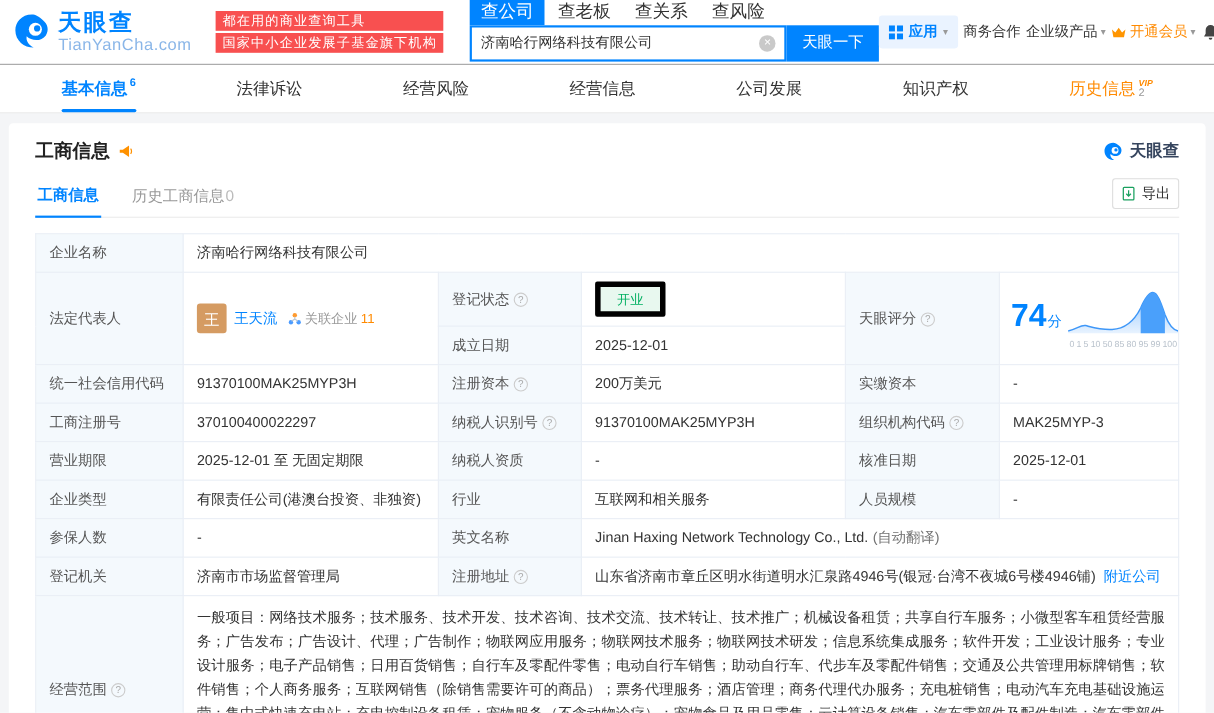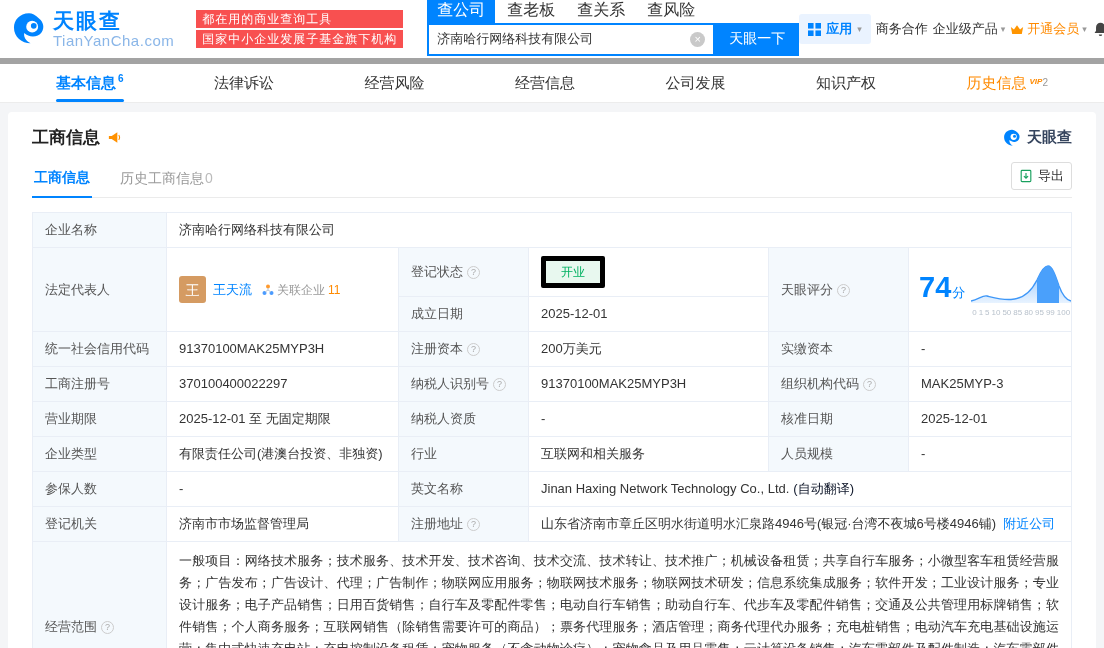--- a/index.html
+++ b/index.html
@@ -24,28 +24,28 @@
 .clear-btn{width:15px;height:15px;border-radius:50%;background:#c9c9c9;color:#fff;font-size:11px;line-height:15px;text-align:center;cursor:pointer;flex:0 0 auto}
 .search-btn{width:84px;background:#0084ff;color:#fff;border:none;font-size:14px;cursor:pointer;font-family:inherit}
 .topnav{display:flex;align-items:center;gap:5px;margin-left:auto;font-size:13px;flex:0 0 auto;padding-right:2px}
 .apps-pill{display:flex;align-items:center;gap:5px;background:#eaf3ff;color:#0084ff;padding:6px 9px;border-radius:3px;cursor:pointer;font-weight:bold}
 .caret{font-size:9px;color:#999}
 .nav-item{color:#333;cursor:pointer;display:flex;align-items:center;gap:3px}
 .vip-link{color:#ff8a00}
 .bell{position:relative;cursor:pointer;display:flex}
 .bell .dot{position:absolute;top:-3px;right:-2px;width:7px;height:7px;background:#f5483b;border-radius:50%}
 
-.tabbar{height:44px;background:#fff;border-top:6px solid #a3a3a3;box-shadow:0 1px 0 #ececec;display:flex;justify-content:space-between;padding:0 48px}
+.tabbar{height:44px;background:#fff;border-top:1px solid #a3a3a3;box-shadow:0 1px 0 #ececec;display:flex;justify-content:space-between;padding:0 48px}
 .tab{display:flex;align-items:center;padding:0 8px;font-size:15px;color:#333;cursor:pointer;position:relative}
 .tab .sup{font-size:10px;color:#999;margin-left:2px;transform:translateY(-5px)}
 .tab.active{color:#0084ff;font-weight:bold}
 .tab.active .sup{color:#0084ff}
 .tab.active::after{content:"";position:absolute;left:8px;right:8px;bottom:0;height:3px;background:#0084ff;border-radius:2px}
 .tab.history{color:#ff8a00}
-.hist-sups{display:inline-flex;flex-direction:row;align-items:flex-start;margin-left:3px;line-height:1}
+.hist-sups{display:inline-flex;flex-direction:column;align-items:flex-start;margin-left:3px;line-height:1}
 .vip-badge{font-size:8px;color:#ff8a00;font-weight:bold;font-style:italic}
 .hist-count{font-size:10px;color:#999}
 
 .main{padding:10px 8px 0}
 .card{background:#fff;border-radius:4px;padding:14px 24px 18px;min-height:528px}
 .card-head{display:flex;justify-content:space-between;align-items:center}
 .card-title{font-size:17px;font-weight:bold;display:flex;gap:7px;align-items:center;color:#222}
 .brand-mini{display:flex;align-items:center;gap:5px;font-size:15px;font-weight:bold;color:#36455e}
 .subtabs{display:flex;align-items:flex-end;border-bottom:1px solid #ebebeb;margin-top:12px}
 .subtab{font-size:14px;padding:8px 2px 9px;margin-right:26px;color:#999;cursor:pointer}
@@ -62,21 +62,21 @@
 .avatar{width:27px;height:27px;background:#d59b62;color:#fff;border-radius:3px;display:inline-flex;align-items:center;justify-content:center;font-size:14px;margin-right:7px;flex:0 0 auto}
 .rel{display:inline-flex;align-items:center;gap:3px;margin-left:10px;color:#999;font-size:12px}
 .rel-count{color:#ff8a00}
 .score-td{padding:4px 10px !important}
 .score-cell{display:flex;align-items:center;justify-content:space-between;gap:6px}
 .score-num{color:#0084ff;font-size:29px;font-weight:bold;line-height:30px;flex:0 0 auto}
 .score-num small{font-size:13px;font-weight:normal;margin-left:1px}
 .chart{width:100px;flex:0 0 auto}
 .chart-ticks{display:flex;justify-content:space-between;font-size:8px;color:#b9c2cc;line-height:8px;padding:0 1px}
 .scope-cell{line-height:22px !important;text-align:justify}
-.note{color:#0f172a;margin-left:4px}
+.note{color:#737373;margin-left:4px}
 </style>
 </head>
 <body>
 
 <div class="topbar">
   <div class="logo">
     <svg width="38" height="38" viewBox="0 0 48 48">
         <path d="M24 4C12 4 5 13 5 22c0 12 10 20 21 20-6-3-9-8-8-13 6 6 17 6 22-1 4-6 2-13-3-17C32 6 28 4 24 4z" fill="#0084ff"></path>
         <circle cx="28" cy="21" r="7.5" fill="#fff"></circle>
         <circle cx="30" cy="20" r="3.6" fill="#0084ff"></circle>

